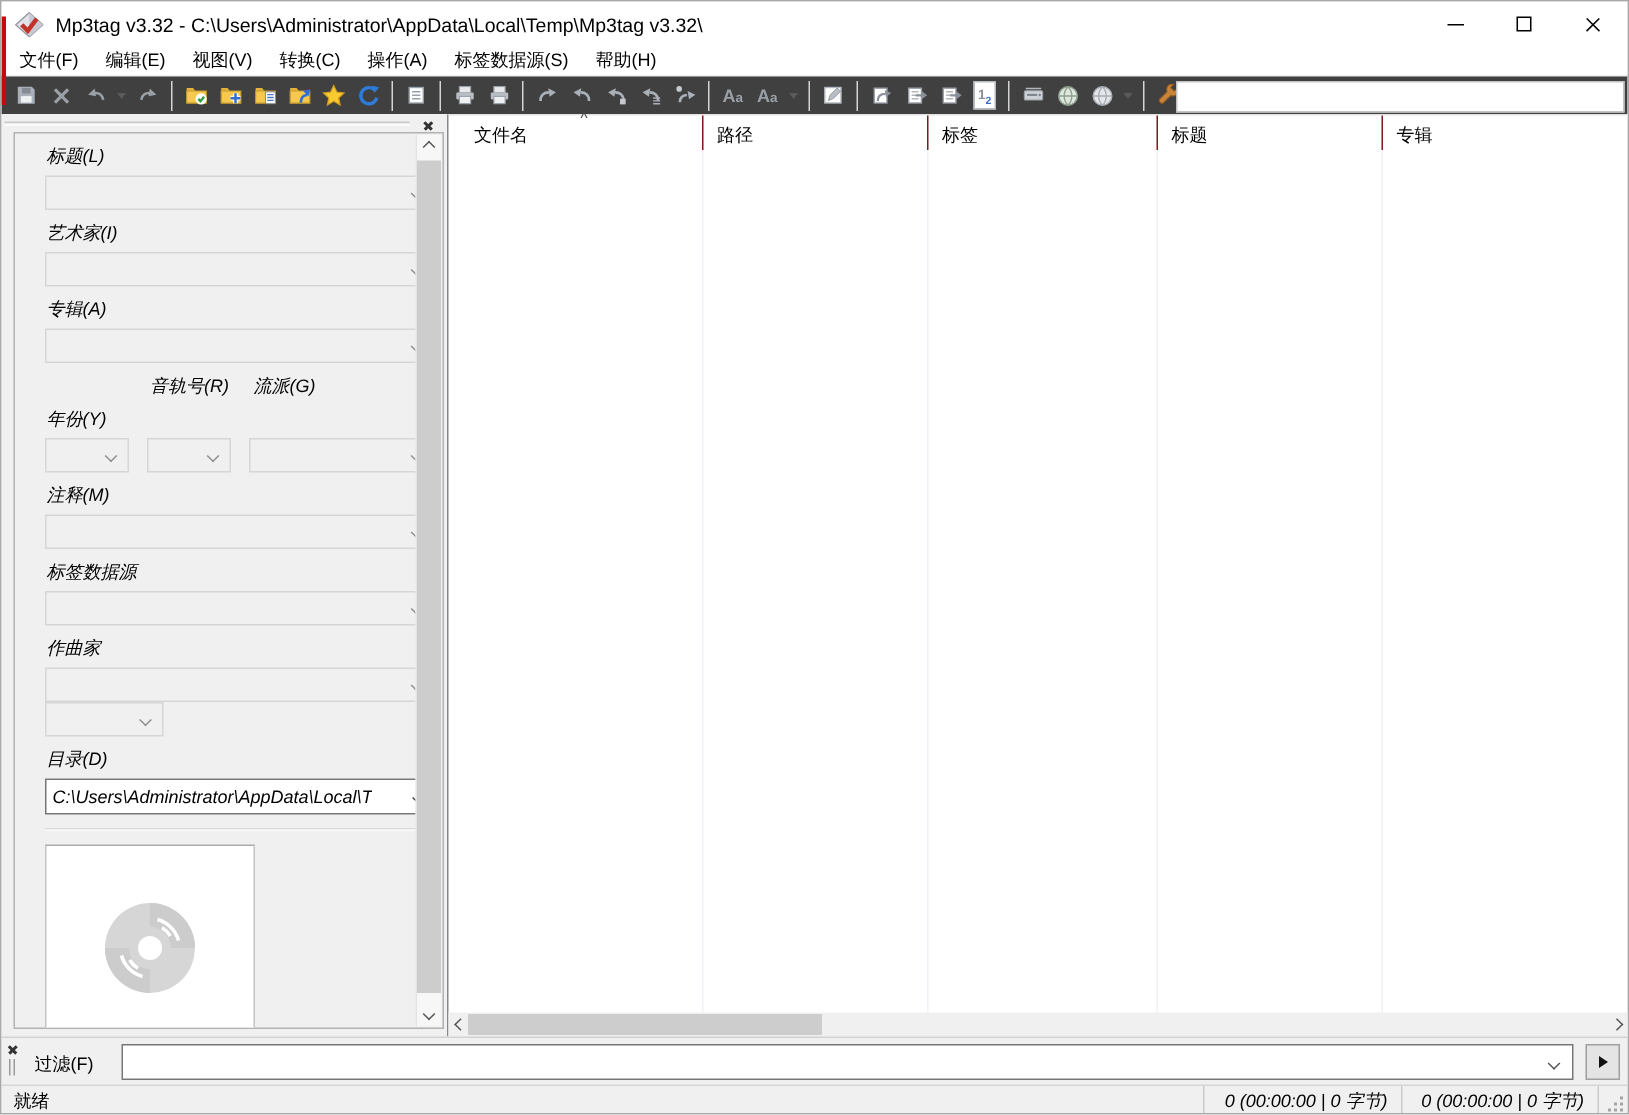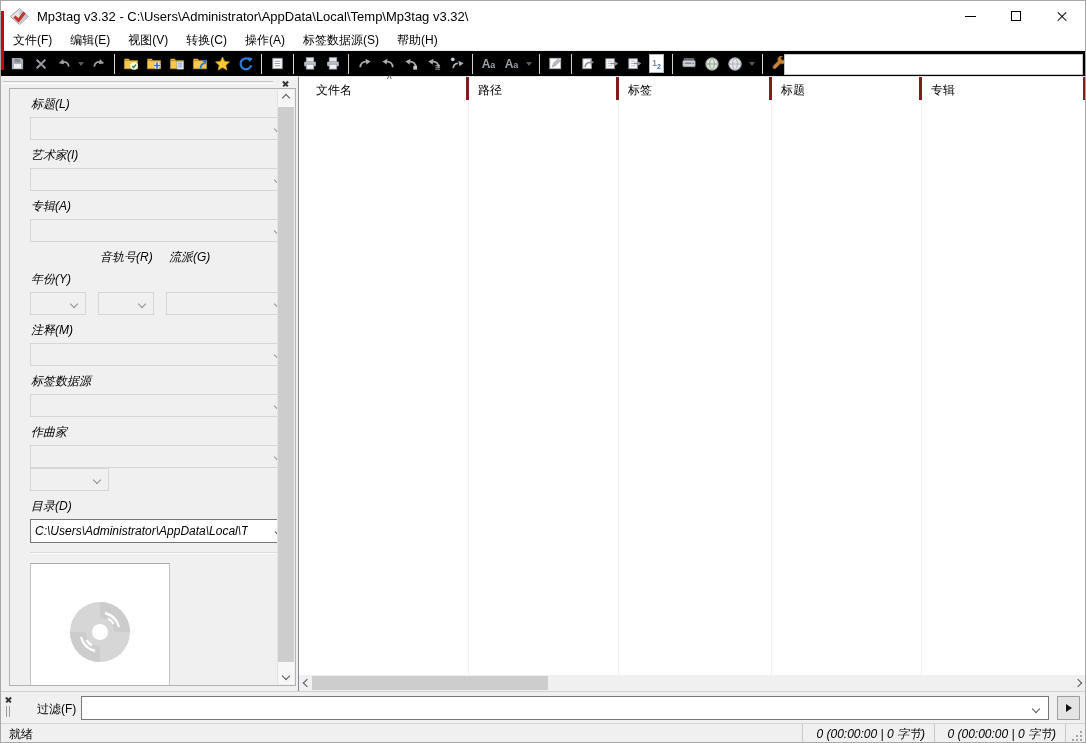--- a/index.html
+++ b/index.html
@@ -23,21 +23,21 @@
   .x-lg { width:12px; height:12px; }
   .x-sm { width:7px; height:7px; } .x-sm::before,.x-sm::after { height:1.6px; background:#333; }
   .red-strip { position:absolute; left:0; top:10px; width:3px; height:59px; background:#c40a10; z-index:9; }
 
   
   .menubar { position:absolute; left:0; top:30px; width:100%; height:19px; background:#fff;
              display:flex; align-items:center; padding-left:3px; }
   .menu-item { padding:2px 9px; font-size:12px; white-space:nowrap; }
 
   
-  .toolbar { position:absolute; left:0; top:49px; width:100%; height:26px; background:#000000;
+  .toolbar { position:absolute; left:0; top:49px; width:100%; height:26px; background:#404040;
              border-top:1px solid #ededed; display:flex; align-items:center; padding-left:5px; }
   .tb-btn { width:23px; height:22px; flex:none; display:flex; align-items:center; justify-content:center; }
   .tb-dd  { width:12px; height:22px; flex:none; display:flex; align-items:center; justify-content:center; }
   .tb-sep { width:1px; height:20px; background:#d4d4d4; margin:0 4px; flex:none; }
   .caret-down { width:0; height:0; border-left:3.5px solid transparent; border-right:3.5px solid transparent; border-top:4px solid #5a5a5a; }
   .tb-tail { position:absolute; left:783px; top:3px; right:2px; height:21px; background:#fff; border:1px solid #c3c3c3; }
   .case-ico { color:#9aa0a8; font-weight:bold; line-height:1; }
   .case-ico .big { font-size:12px; } .case-ico .small { font-size:9px; }
   .num-ico { color:#8a9099; font-weight:bold; line-height:1; border:1px solid #b6bbc1; background:#fff; padding:1px 2px; }
   .num-ico .big { font-size:9px; } .num-ico .small { font-size:7px; vertical-align:sub; color:#3a6fc0; }
@@ -78,36 +78,36 @@
   .panel-scroll { position:absolute; right:1px; top:1px; bottom:1px; width:17px; background:#f7f7f7; border-left:1px solid #e3e3e3; }
   .ps-arrow { position:absolute; left:0; width:16px; height:16px; display:flex; align-items:center; justify-content:center; }
   .ps-up { top:0; } .ps-dn { bottom:0; }
   .ps-thumb { position:absolute; left:0; top:17px; bottom:22px; width:16px; background:#cdcdcd; }
 
   
   .filelist { position:absolute; left:297px; top:75px; right:0; height:615px; background:#fff;
               border-left:1px solid #828790; border-top:1px solid #e3e3e3; }
   .cols { position:absolute; left:0; top:0; right:0; bottom:16px; display:flex; }
   .col { height:100%; flex:none; border-right:1px solid #eef1f8; position:relative; }
-  .col .col-h { height:23px; border-right:3px solid #7f1d1d; margin-right:-1px;
+  .col .col-h { height:23px; border-right:1px solid #7f1d1d; margin-right:-1px;
                 font-size:12px; padding:5px 4px 0 9px; white-space:nowrap; overflow:hidden; }
   .col:first-child .col-h { padding-left:17px; }
   .col:last-child { border-right:none; flex:1 1 auto; }
   .sort-caret { position:absolute; left:88px; top:-3px; font-size:10px; color:#444; }
   .hscroll { position:absolute; left:0; right:0; bottom:0; height:16px; background:#f0f0f0; }
   .hs-arrow { position:absolute; top:0; width:15px; height:16px; display:flex; align-items:center; justify-content:center; }
   .hs-left { left:0; } .hs-right { right:0; }
   .hs-thumb { position:absolute; left:13px; width:236px; top:1px; height:14px; background:#cdcdcd; }
 
   
   .filterbar { position:absolute; left:0; top:690px; width:100%; height:32px; background:#f0f0f0; border-top:1px solid #d0d0d0; }
   .f-close { position:absolute; left:4px; top:3px; }
   .f-grip { position:absolute; left:5px; top:14px; width:4px; height:11px;
             border-left:1px solid #9a9a9a; border-right:1px solid #9a9a9a; }
-  .f-label { position:absolute; left:36px; top:9px; font-size:12px; }
+  .f-label { position:absolute; left:22px; top:9px; font-size:12px; }
   .f-input { position:absolute; left:80px; top:4px; width:968px; height:24px; background:#fff; border:1px solid #767676; }
   .f-input .chev { position:absolute; right:9px; top:9px; border-color:#555; }
   .f-value { position:absolute; left:5px; top:5px; font-size:12px; }
   .f-btn { position:absolute; left:1056px; top:4px; width:23px; height:24px; background:#e4e4e4;
            border:1px solid #9f9f9f; display:flex; align-items:center; justify-content:center; }
   .play-tri { width:0; height:0; border-top:4.5px solid transparent; border-bottom:4.5px solid transparent; border-left:6px solid #111; }
 
   
   .statusbar { position:absolute; left:0; top:722px; width:100%; height:21px; background:#f0f0f0;
                border-top:1px solid #d4d4d4; display:flex; align-items:center; font-size:12px; }

